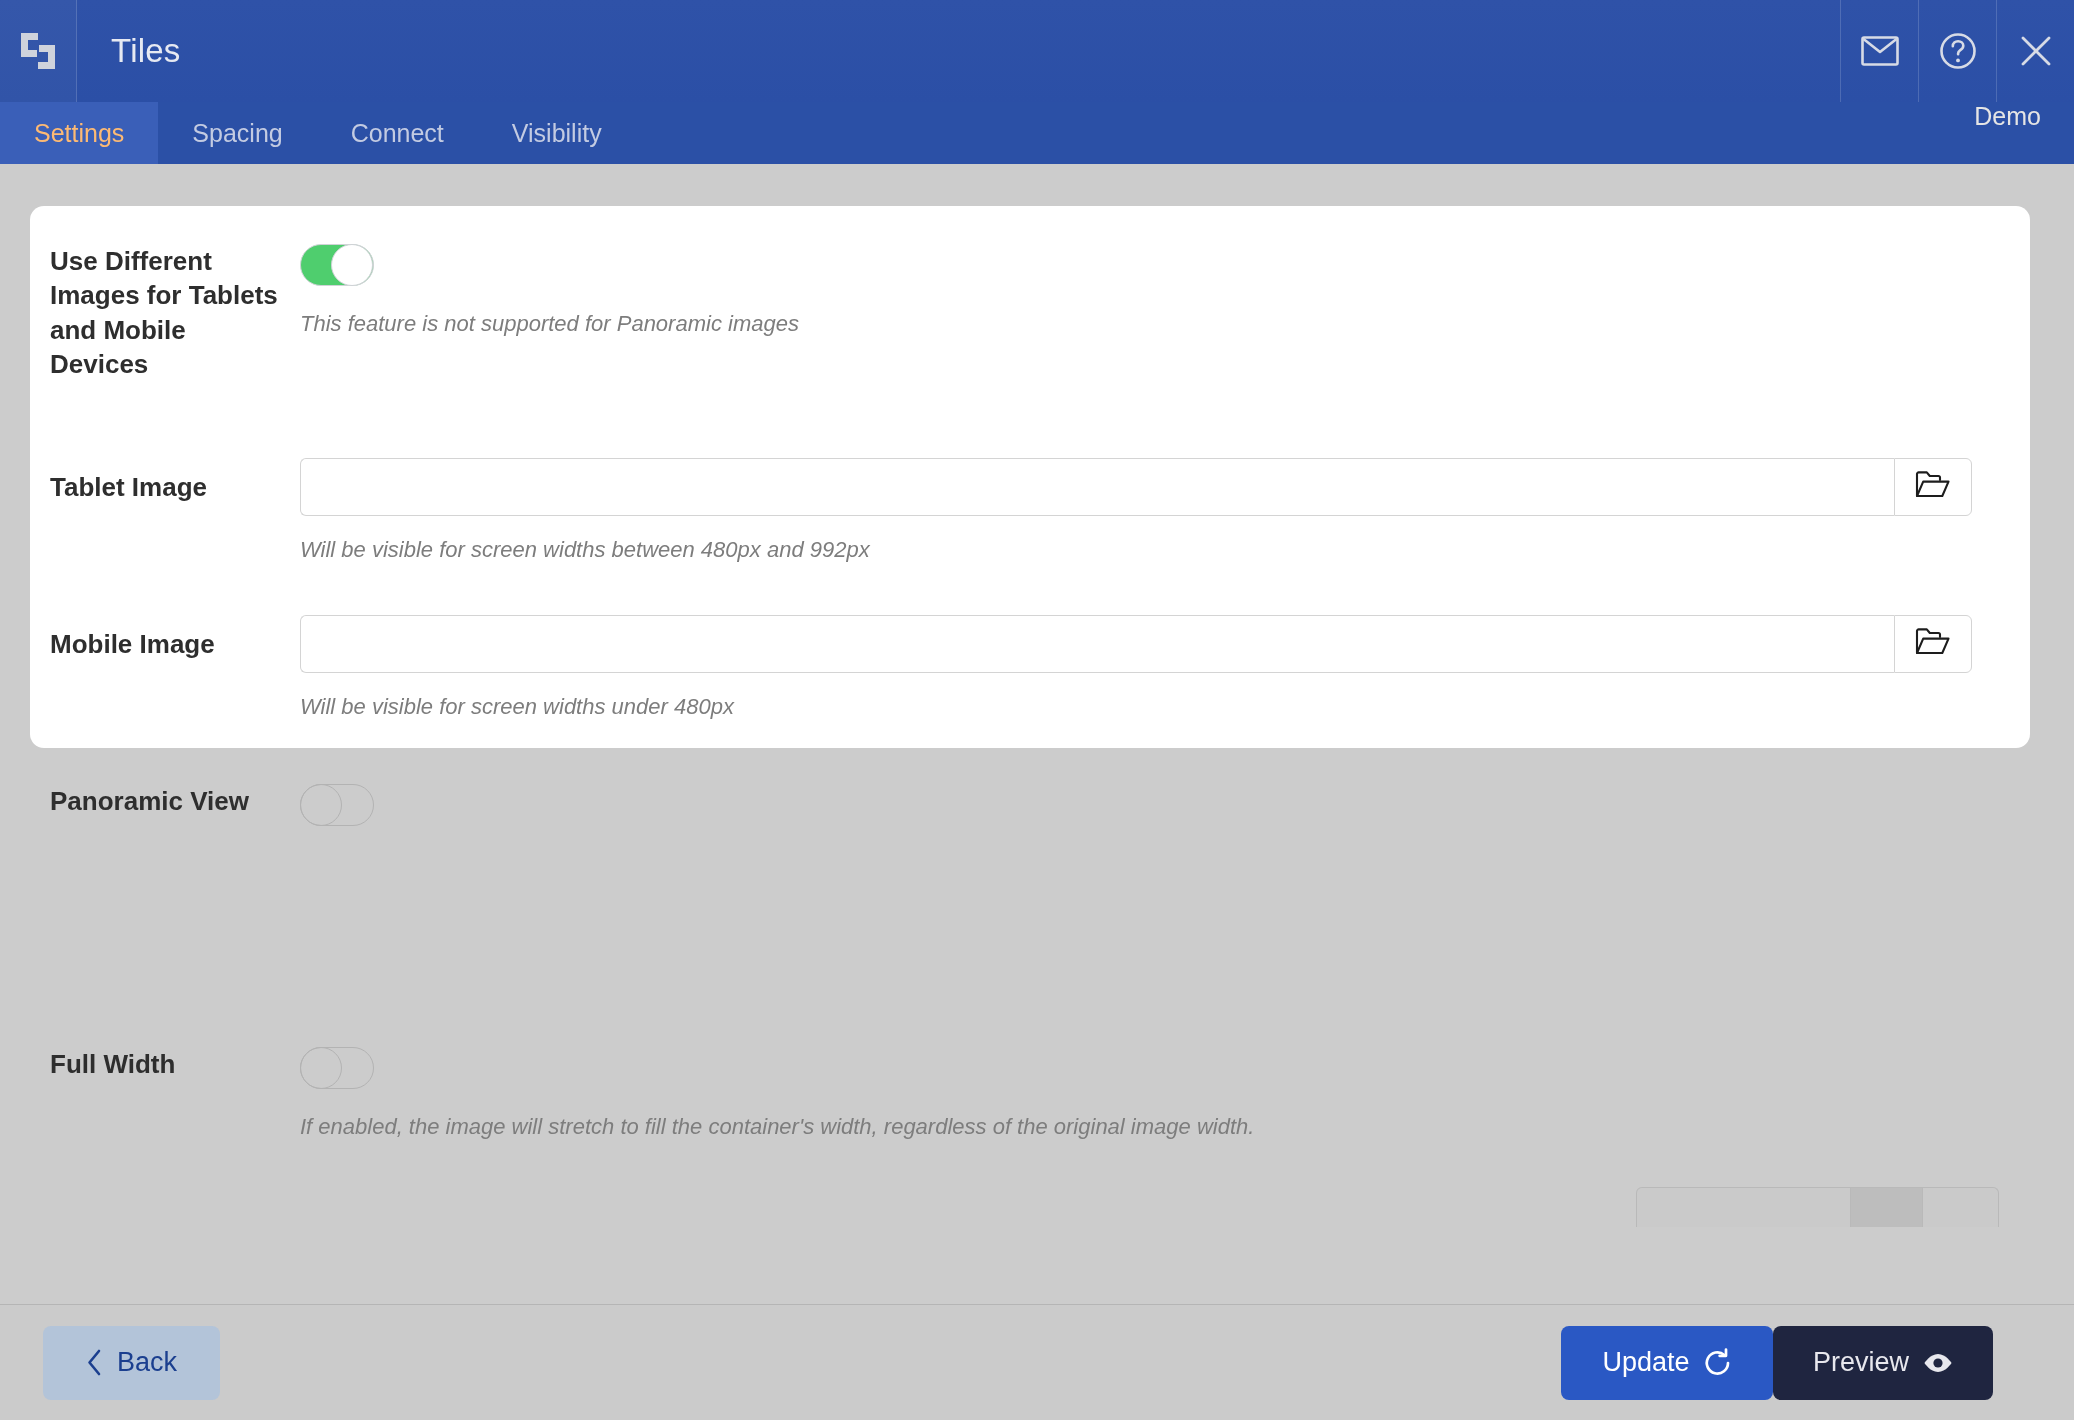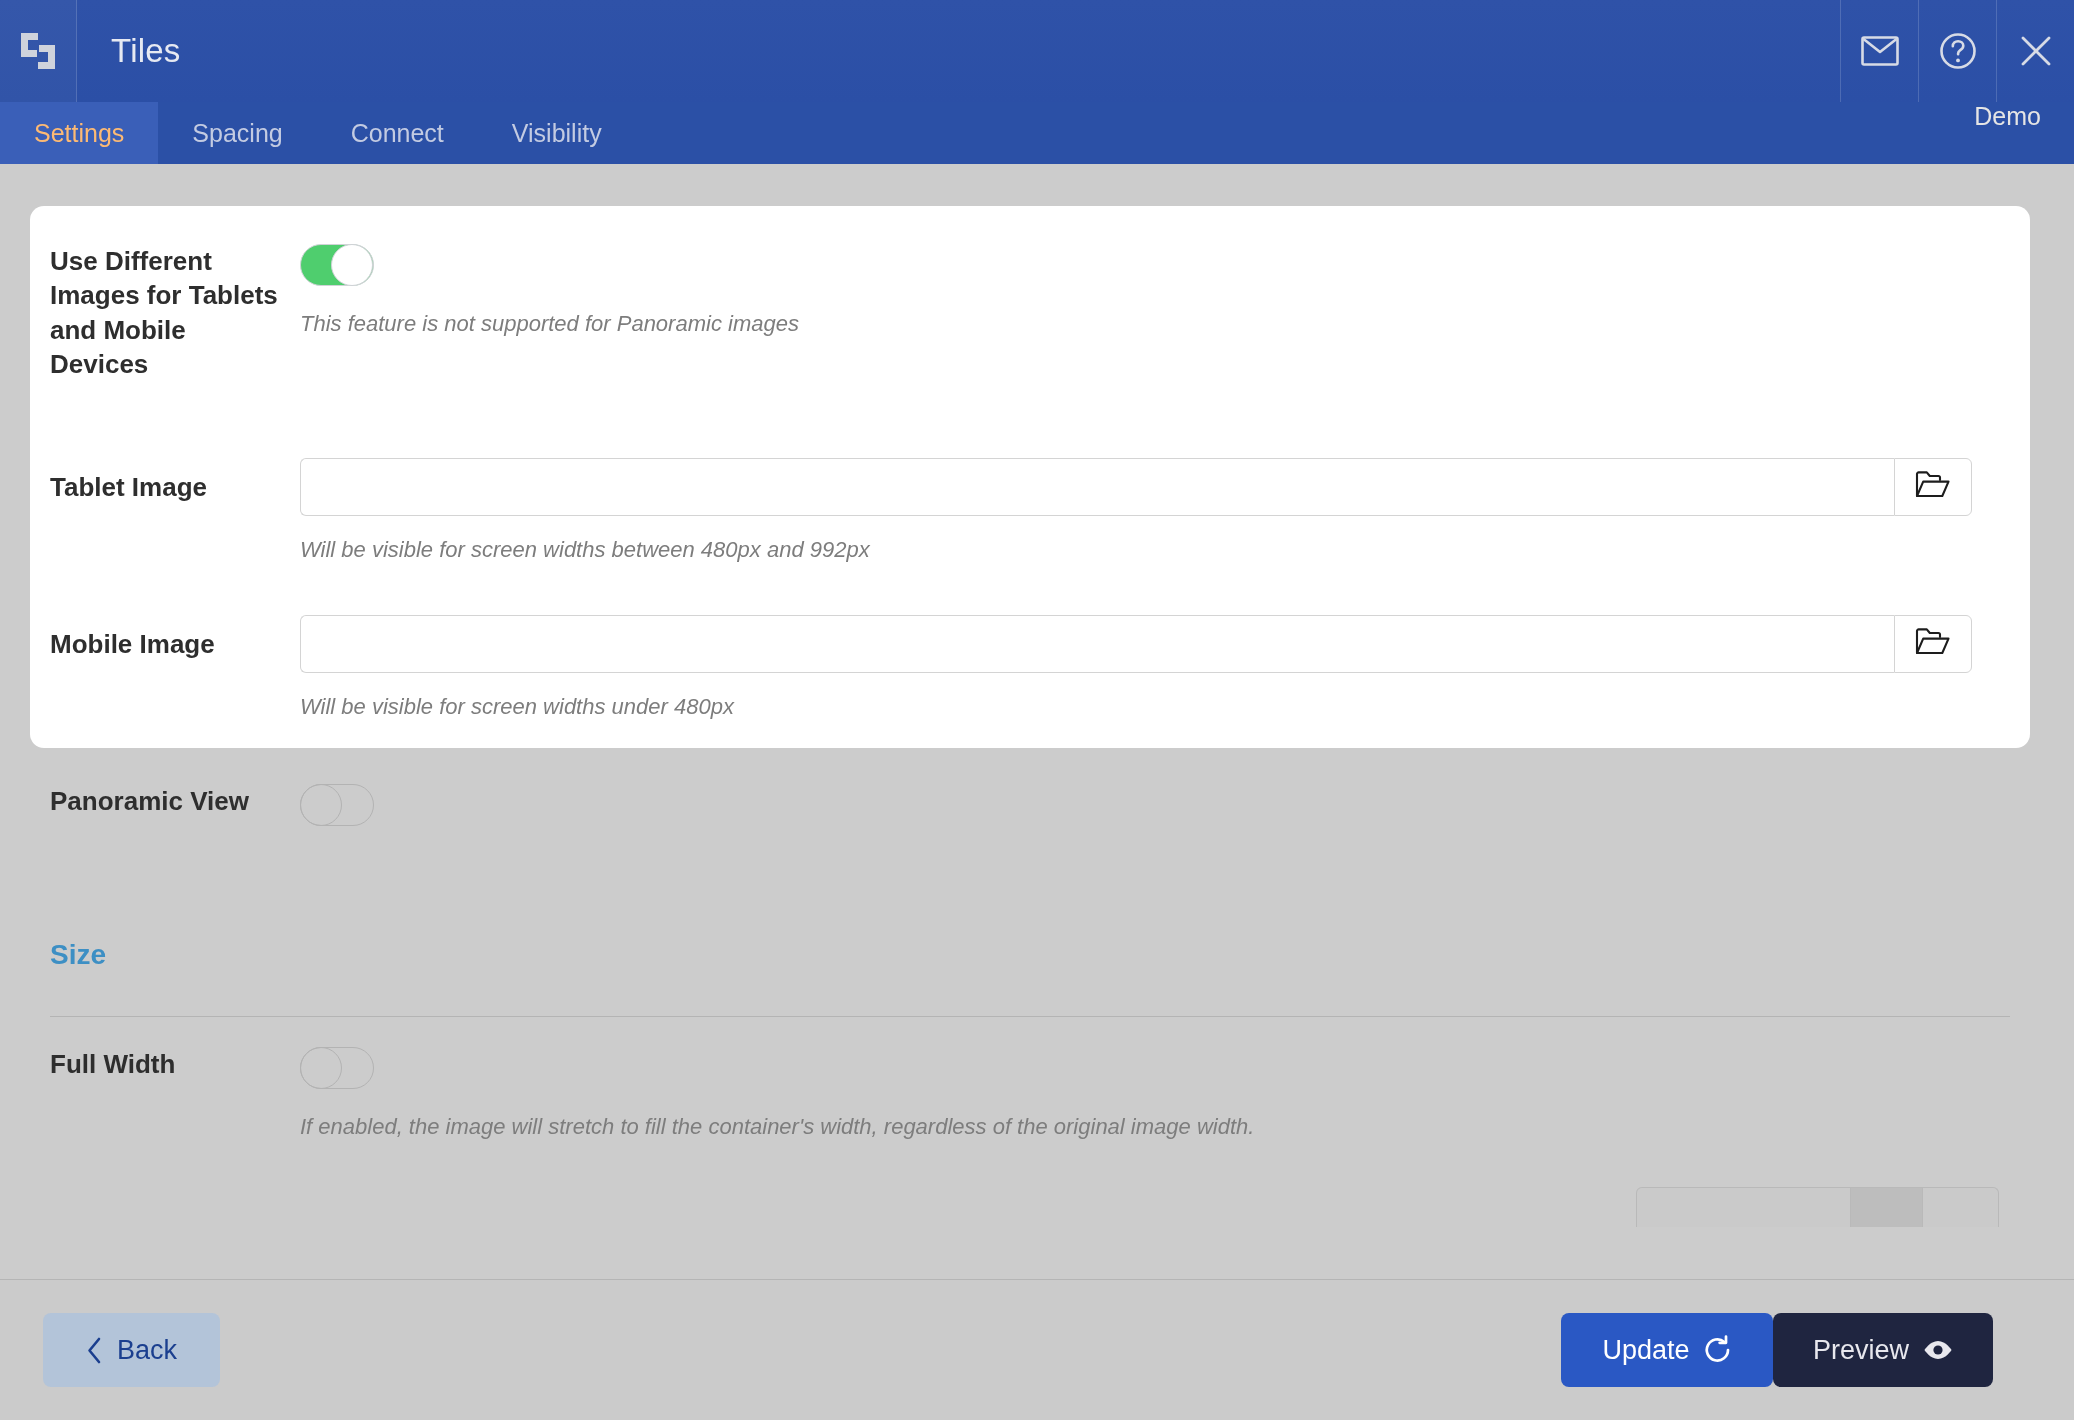--- a/index.html
+++ b/index.html
@@ -273,21 +273,21 @@
     flex: 0 0 76px;
     border: 1px solid #b9b9b9;
     border-bottom: none;
     border-left: none;
     border-radius: 0 6px 0 0;
     background: #cacaca;
   }
 
   
   .footer {
-    height: 141px;
+    height: 116px;
     flex: 0 0 auto;
     background: #cbcbcb;
     border-top: 1px solid #b5b5b5;
     display: flex;
     align-items: center;
     padding: 0 43px;
   }
 
   .btn {
     border: none;
@@ -450,24 +450,20 @@
 
     <div class="row" style="position:absolute; left:30px; top:620px; width:2000px;">
       <div class="row-label">Panoramic View</div>
       <div class="row-control">
         <div class="toggle off">
           <span class="knob"></span>
         </div>
       </div>
     </div>
 
-    <div style="position:absolute; left:30px; top:775px; width:2000px;">
-      <div class="section-title">Size</div>
-      <div class="section-divider" style="margin-top:45px;"></div>
-    </div>
 
     <div class="row" style="position:absolute; left:30px; top:883px; width:2000px;">
       <div class="row-label">Full Width</div>
       <div class="row-control">
         <div class="toggle off">
           <span class="knob"></span>
         </div>
         <div class="helper" style="margin-top:20px;">If enabled, the image will stretch to fill the container's width, regardless of the original image width.</div>
       </div>
     </div>

